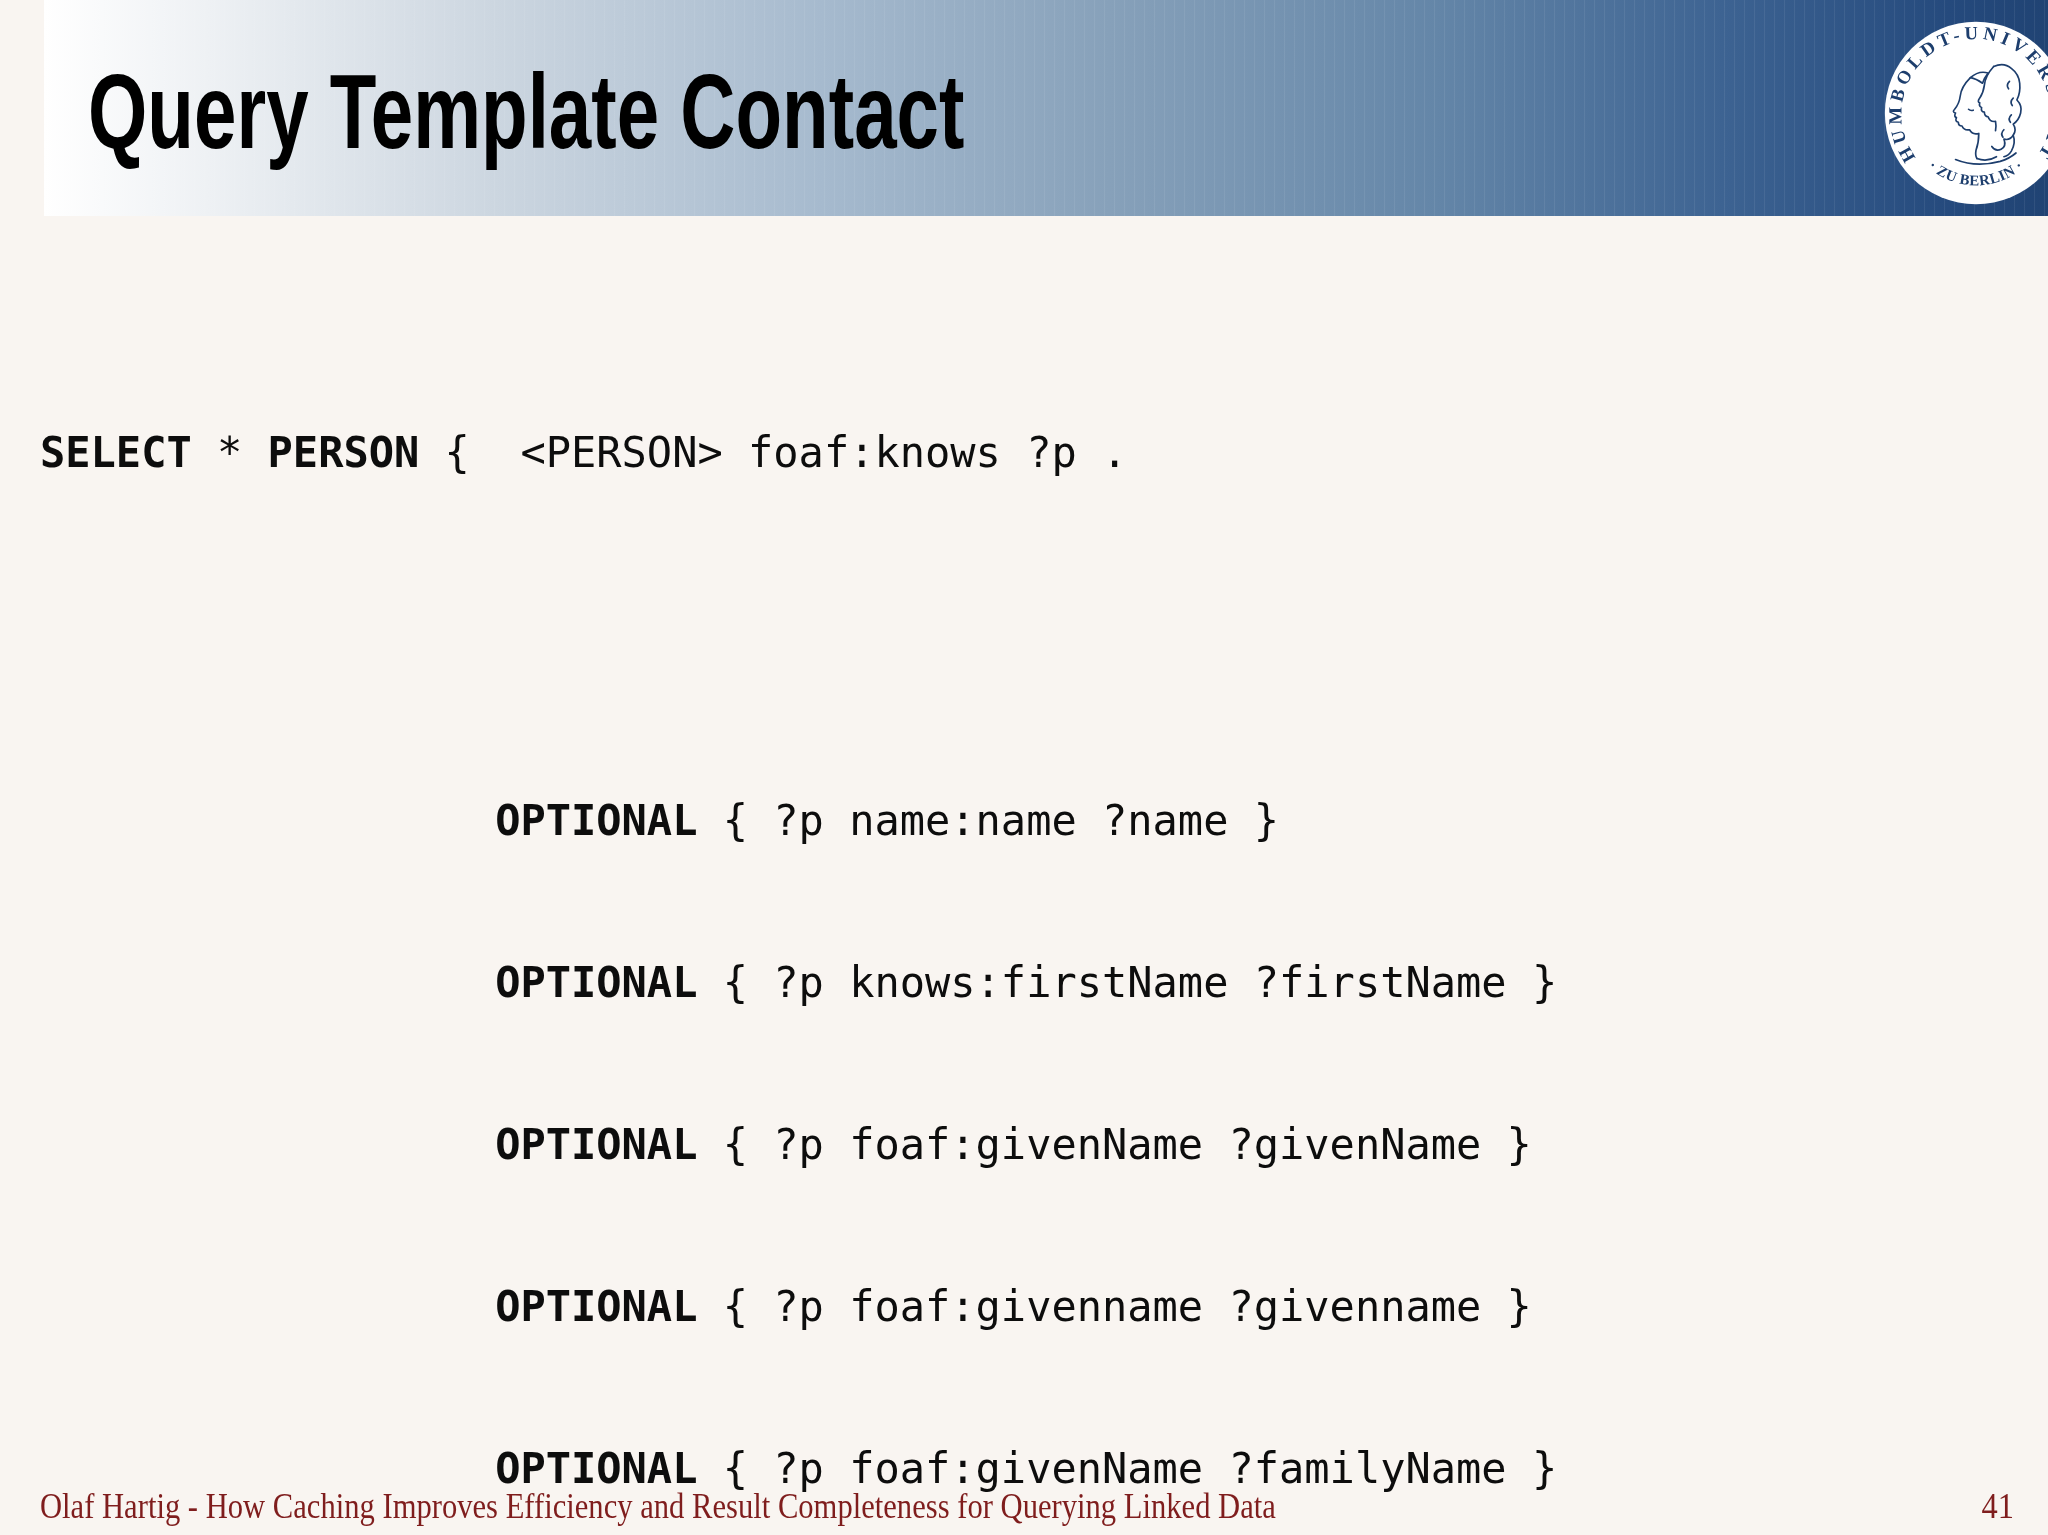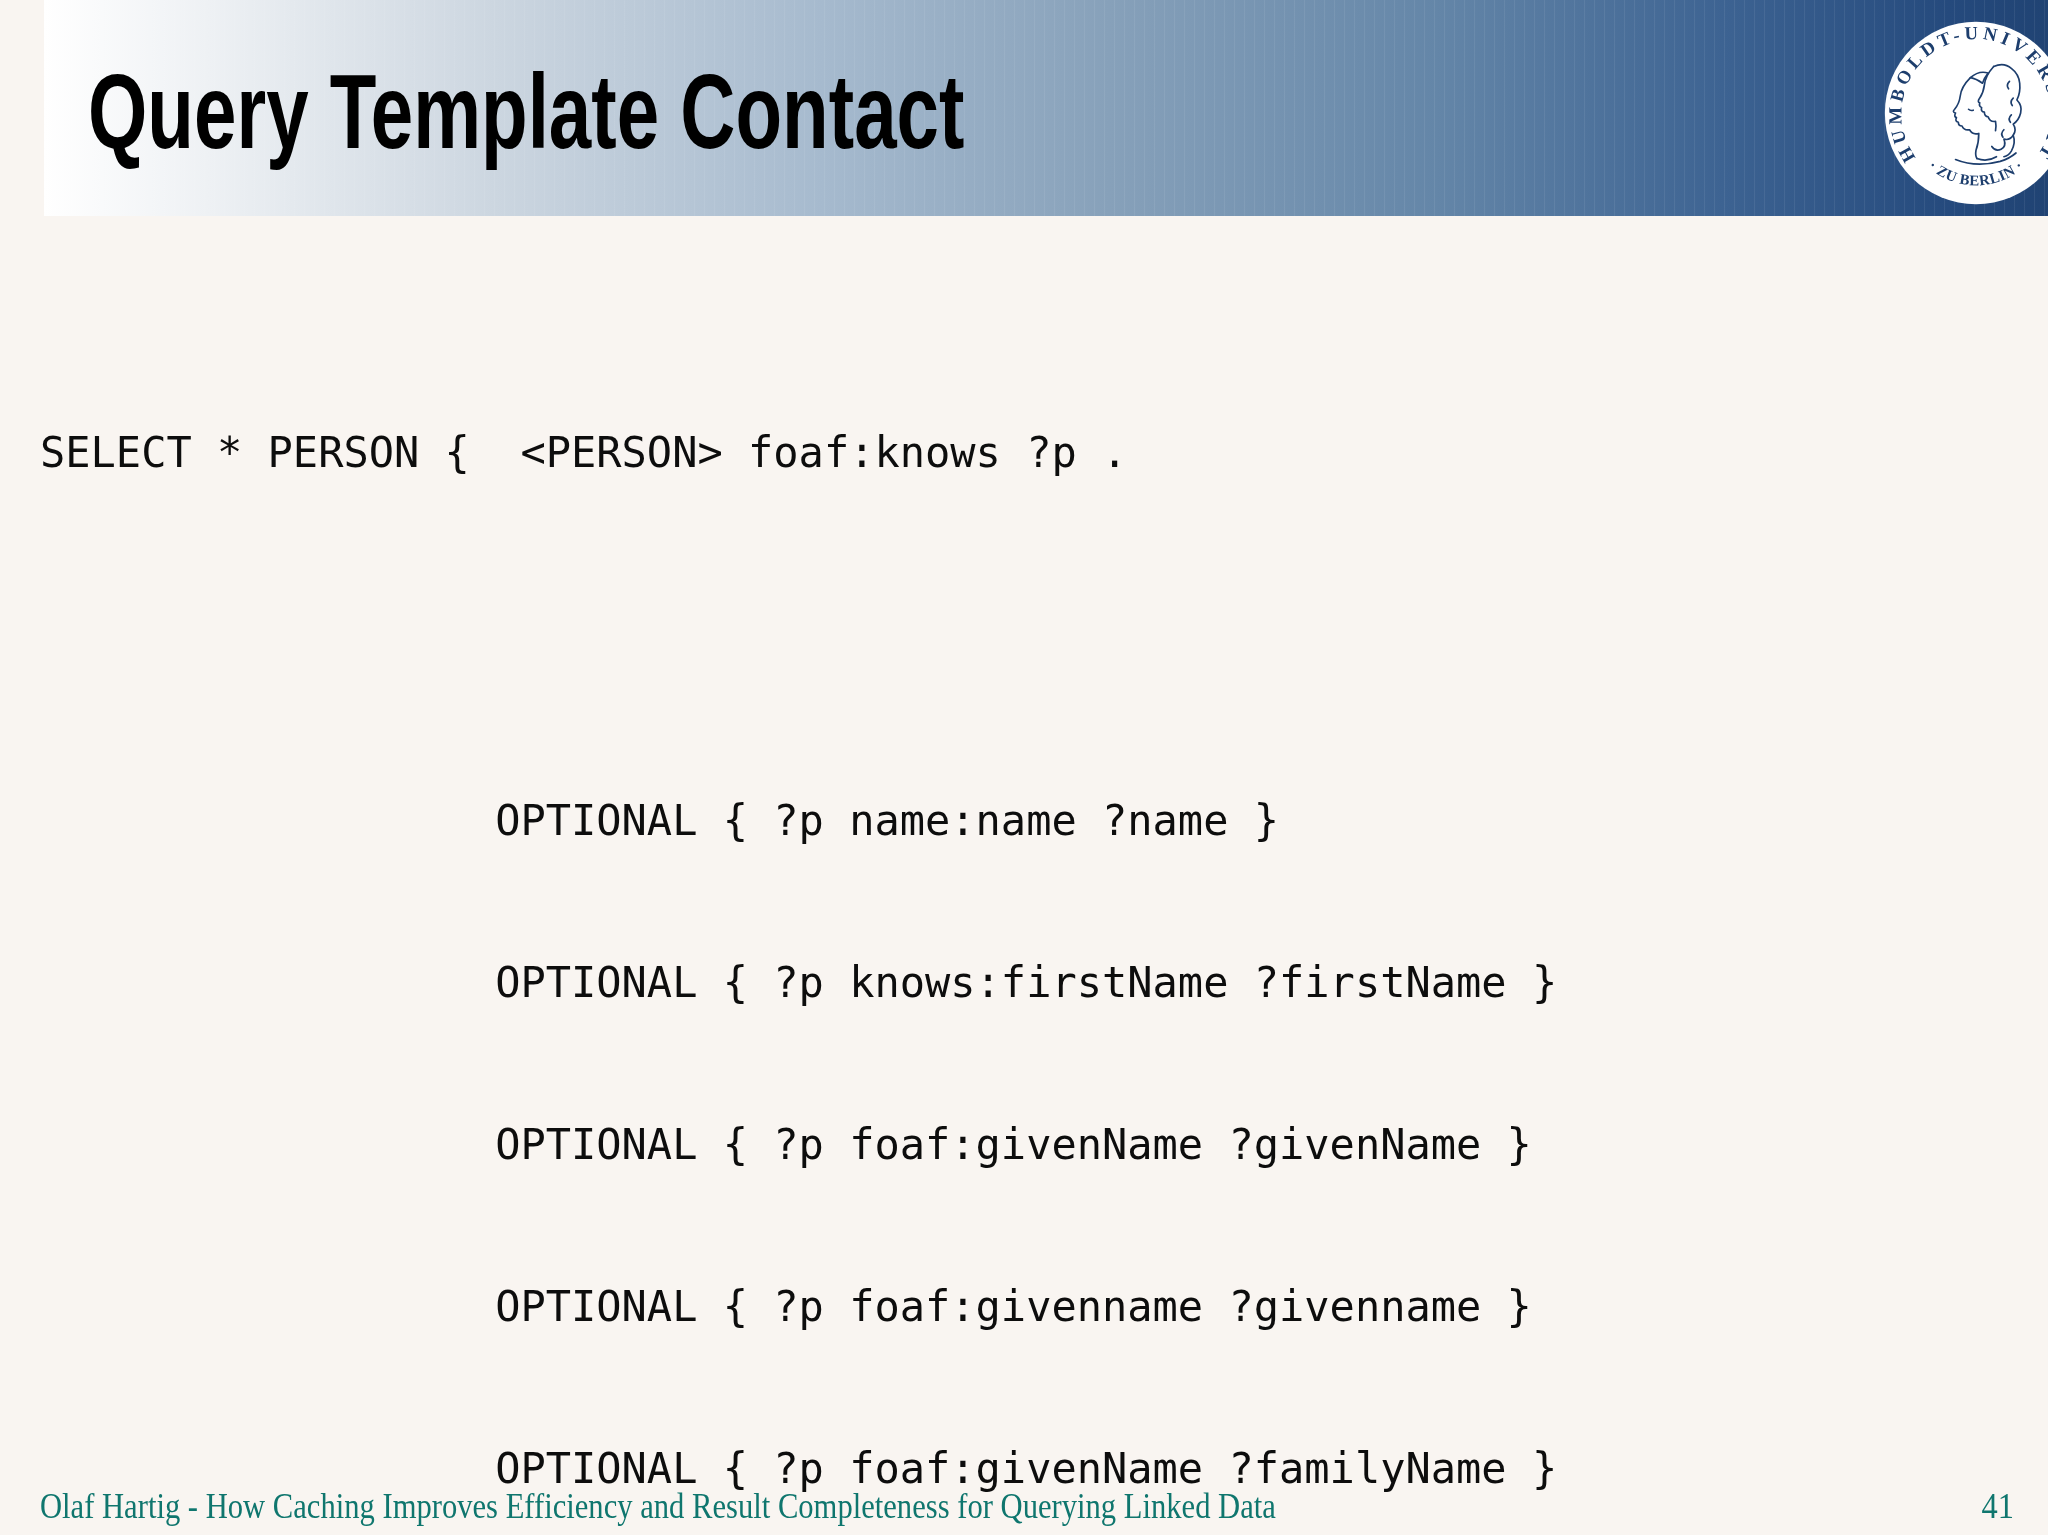--- a/index.html
+++ b/index.html
@@ -36,29 +36,29 @@
   }
 
   
   .code {
     position:absolute; left:40px; top:264px;
     font-family:"DejaVu Sans Mono", monospace;
     font-size:42px; line-height:54px;
     color:#0d0d0d;
     white-space:pre;
   }
-  .kw { font-weight:normal; }
+  .kw { font-weight:bold; }
   .qgroup { padding-left:18ch; }
   .g1 { margin-top:44px; }
 
   
   .footer {
     position:absolute; left:0; right:0; bottom:0; height:64px;
     font-family:"Liberation Serif", serif;
-    color:#0f766e;
+    color:#7f1d1d;
     padding-left:20px;
   }
   .footer-text {
     position:absolute; left:40px; bottom:8px;
     font-size:36px; white-space:nowrap;
     transform:scaleX(0.85); transform-origin:left bottom;
   }
   .page-num {
     position:absolute; right:34px; bottom:8px;
     font-size:36px;

